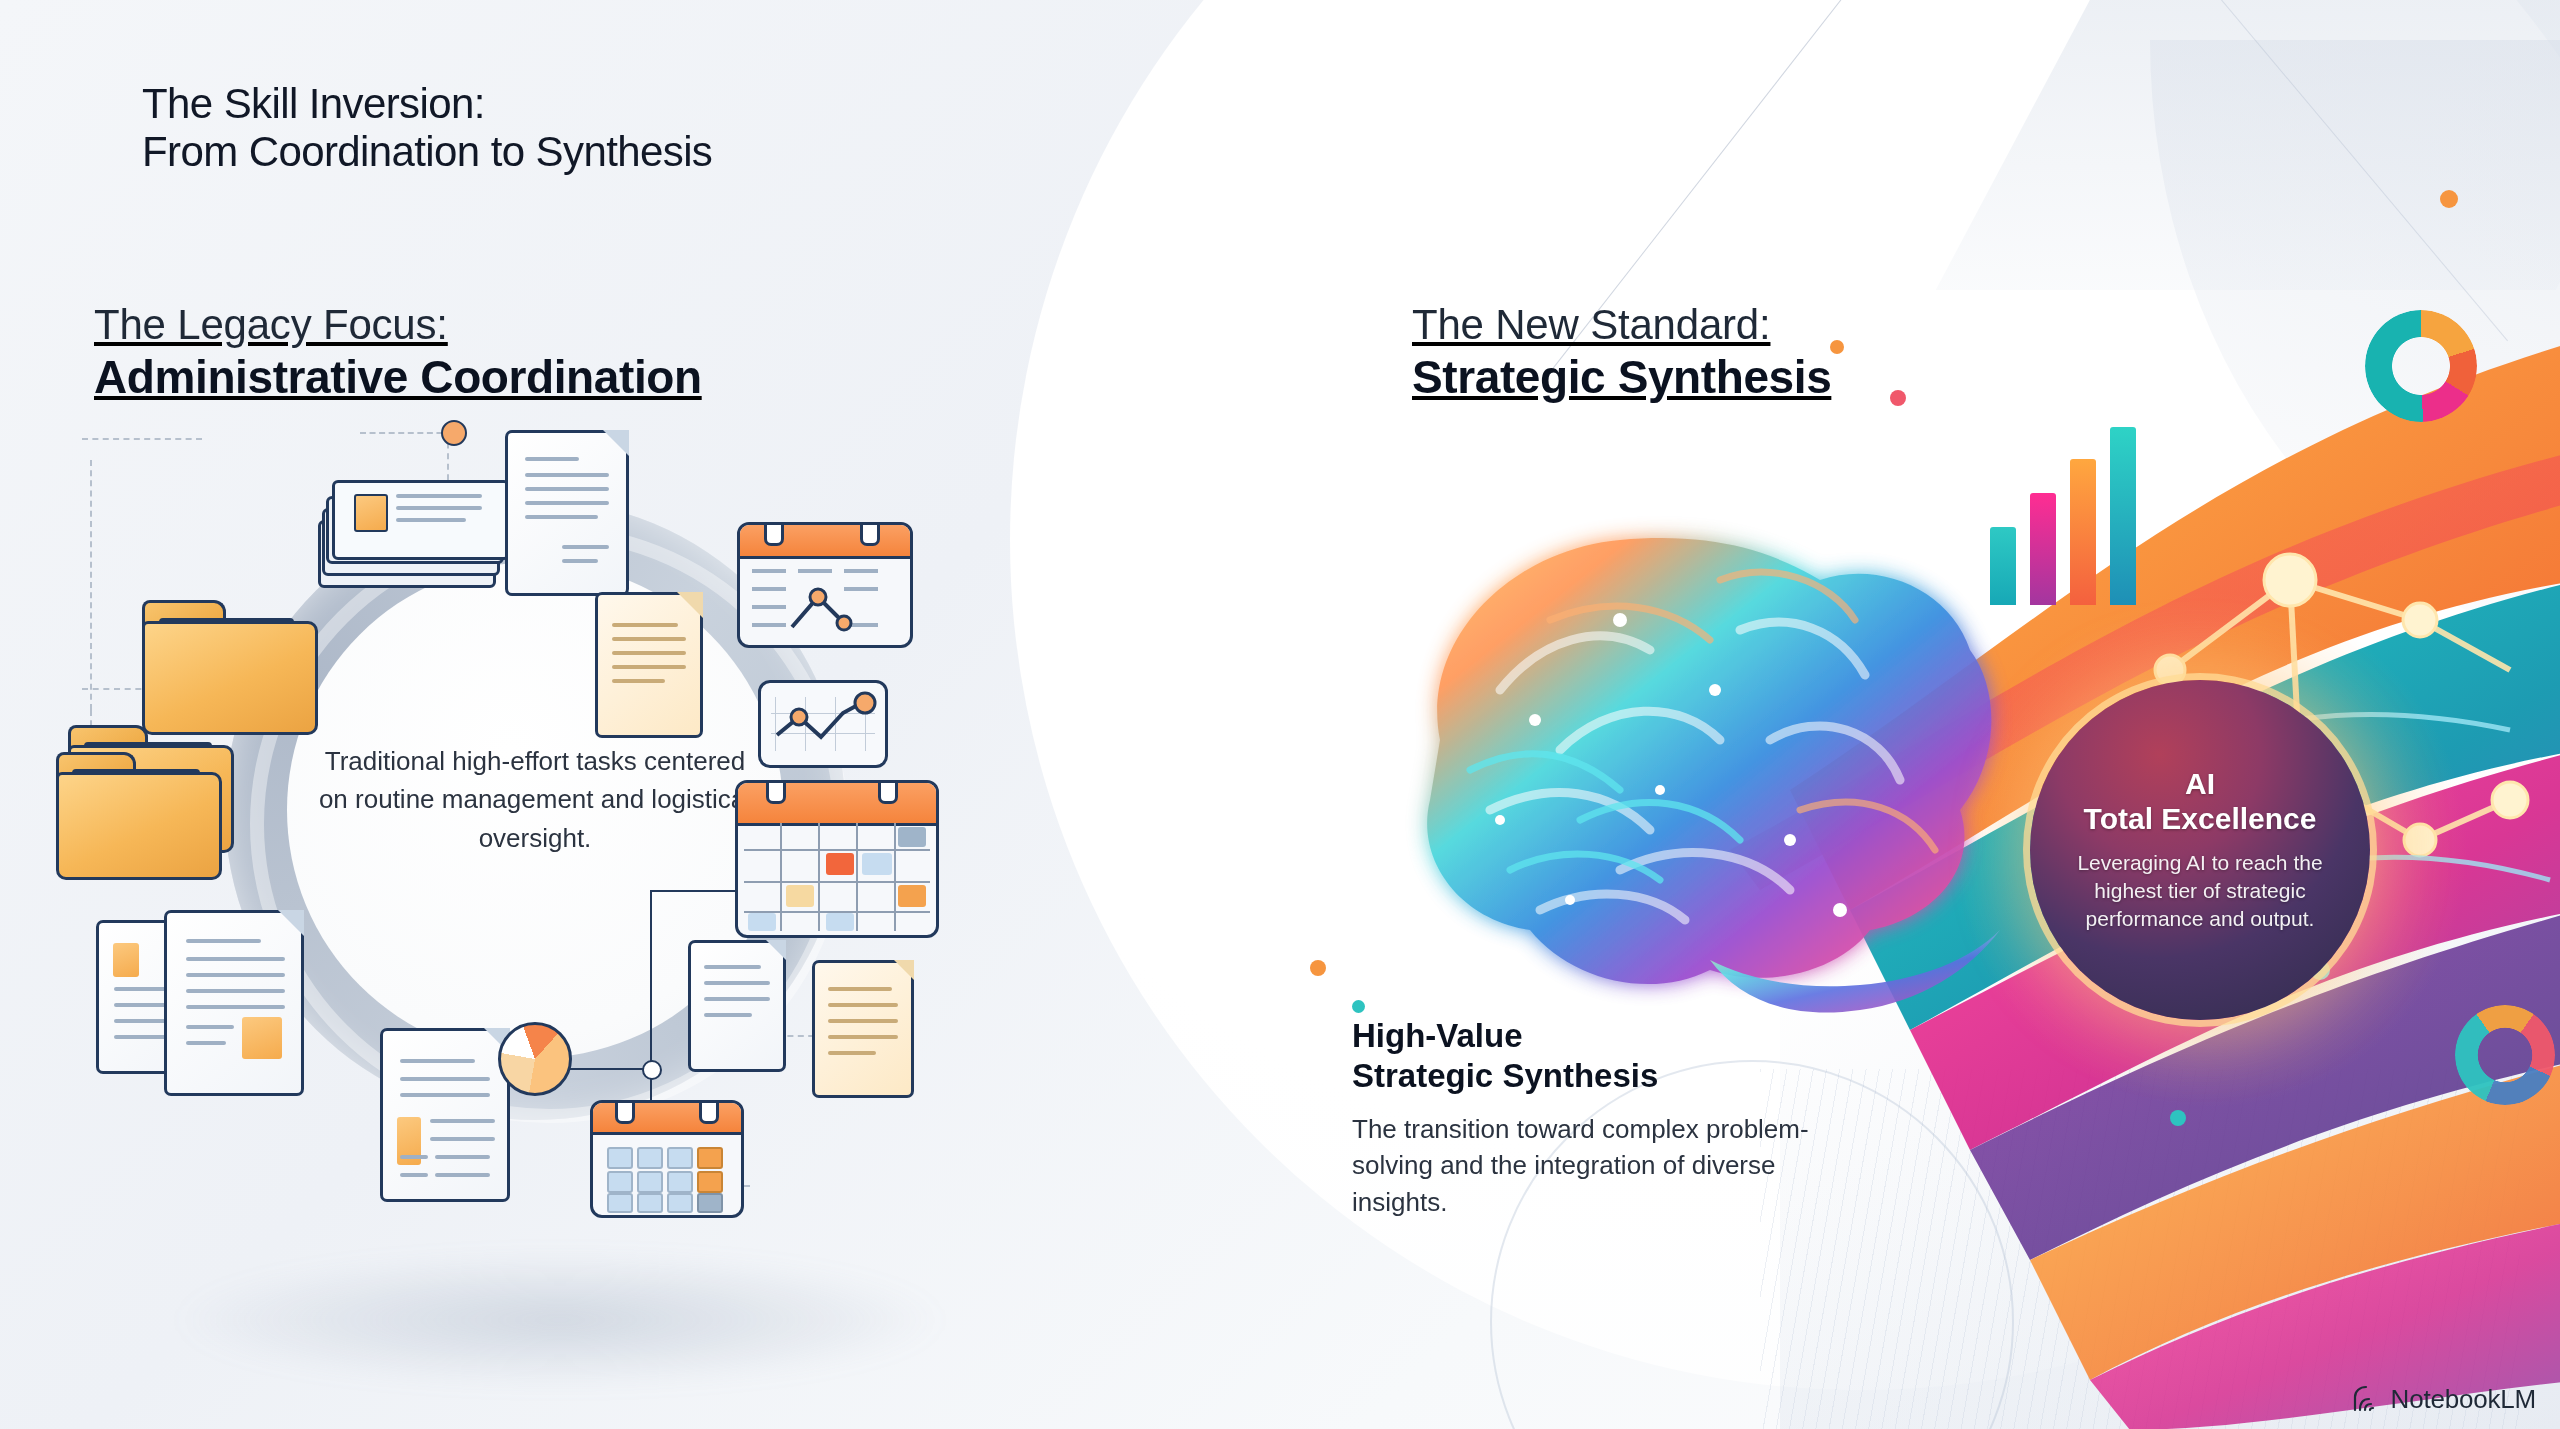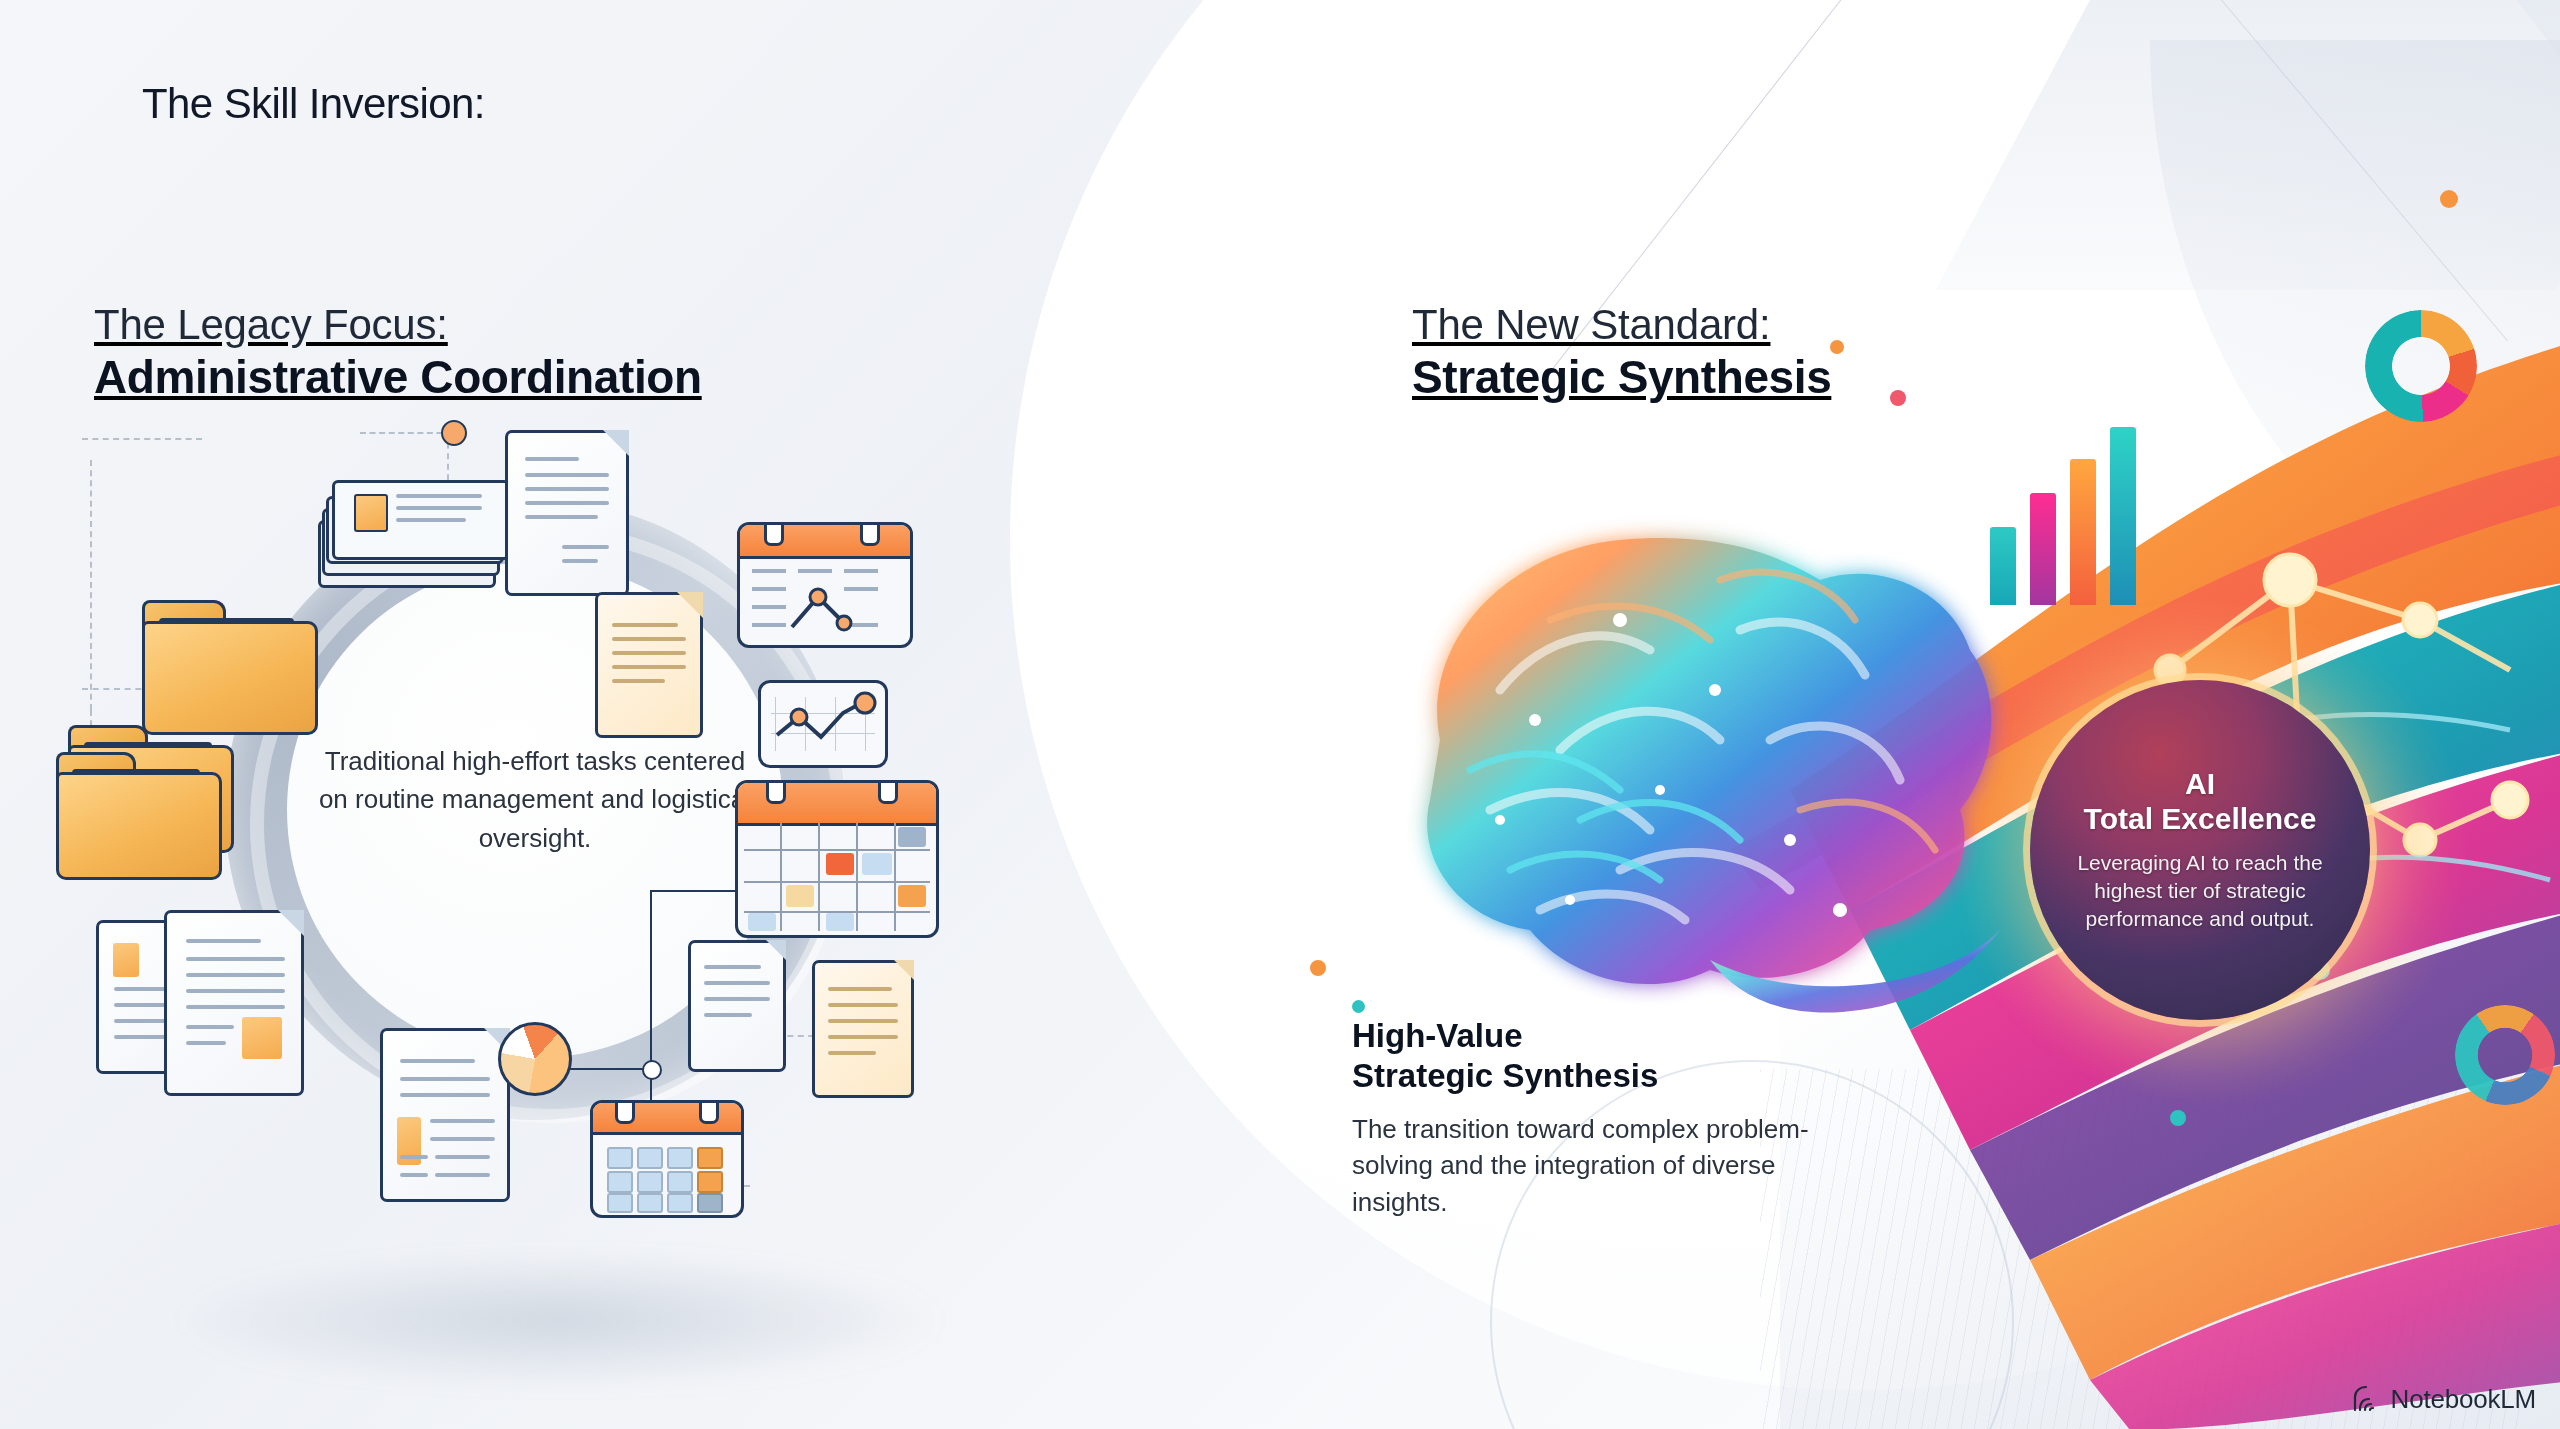--- a/index.html
+++ b/index.html
@@ -340,20 +340,21 @@
     <div class="bg-hairline"></div>
     <div class="bg-hairline2"></div>
     <div class="bg-corner-wedge"></div>
     <div class="bg-bottom-fan"></div>
     <div class="bg-faint-arc"></div>
     <div class="bg-left-shadow"></div>
   </div>
 
   <h1 class="title">
     <span class="l1">The Skill Inversion:</span>
+    <span class="l2">From Coordination to Synthesis</span>
   </h1>
 
   <div class="col-head" id="head-left">
     <span class="kicker">The Legacy Focus:</span>
     <span class="strong">Administrative Coordination</span>
   </div>
 
   <div class="col-head" id="head-right">
     <span class="kicker">The New Standard:</span>
     <span class="strong">Strategic Synthesis</span>

